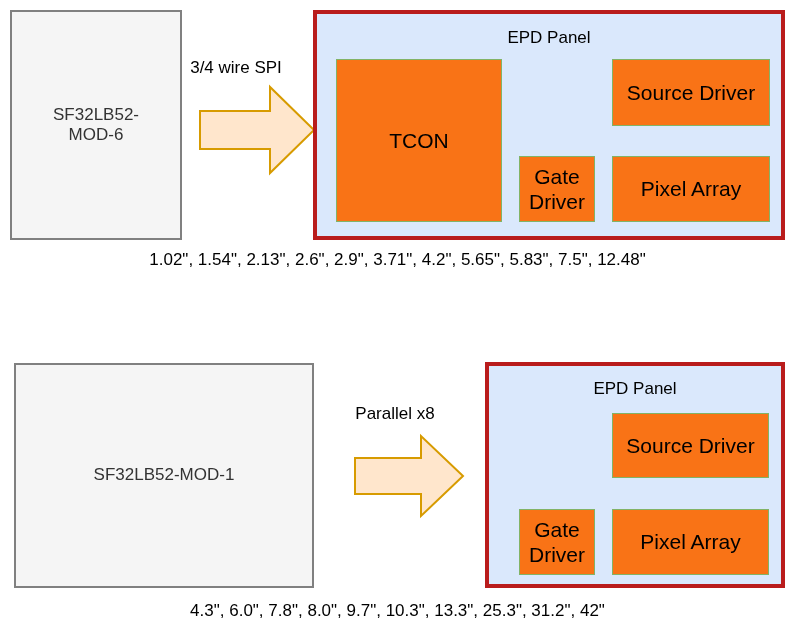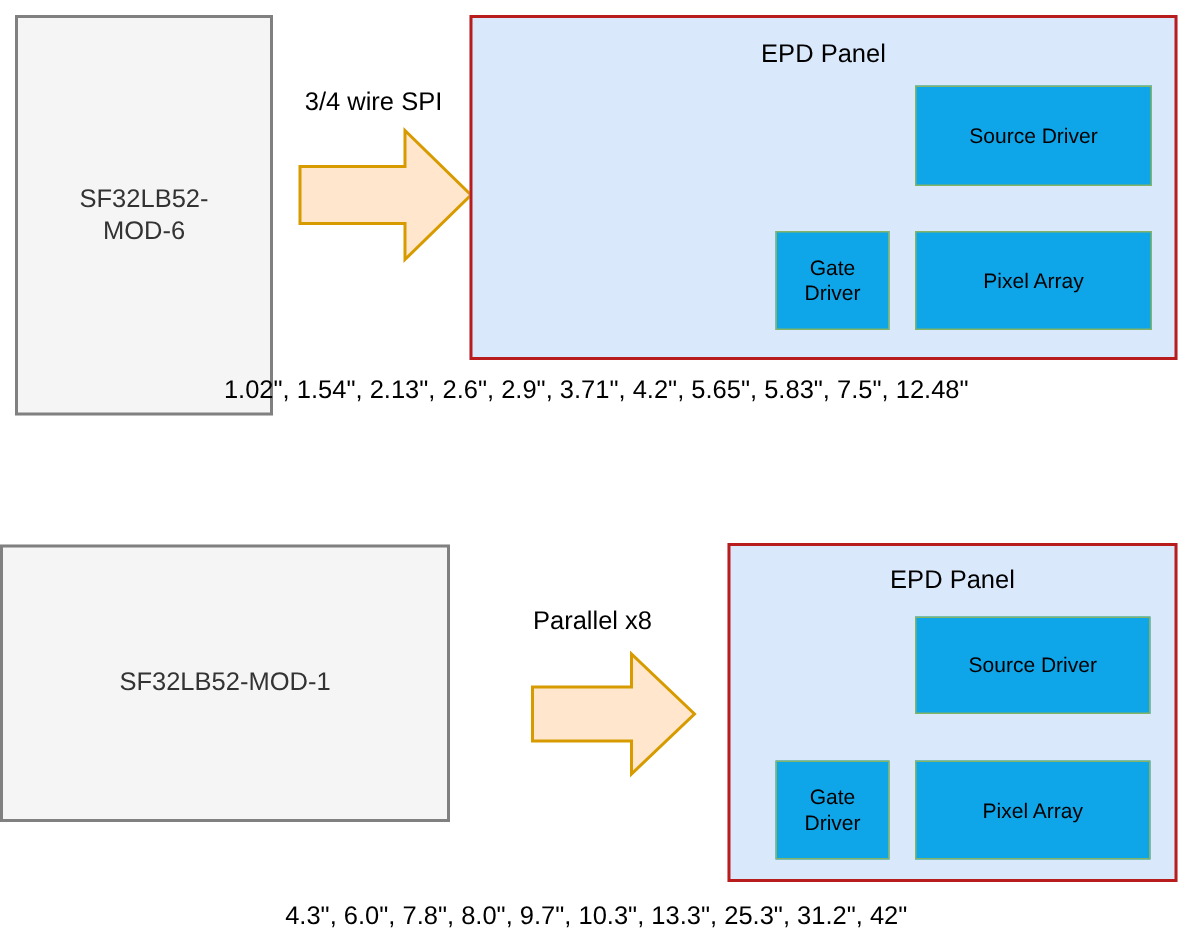--- a/index.html
+++ b/index.html
@@ -34,37 +34,37 @@
   .mcu-box {
     background: #f5f5f5;
     border: 2px solid #808080;
     font-size: 17px;
     color: #333333;
   }
 
   
   .panel-box {
     background: #dae8fc;
-    border: 2px solid #b91c1c;
+    border: 4px solid #b91c1c;
     display: block;
   }
   .panel-title {
     position: absolute;
     left: 0;
     right: 0;
     text-align: center;
     font-size: 17px;
     color: #000000;
   }
 
   
   .block-box {
-    background: #0ea5e9;
+    background: #f97316;
     border: 1px solid #82b366;
-    font-size: 14px;
+    font-size: 21px;
     color: #000000;
   }
 
   
   .caption {
     position: absolute;
     text-align: center;
     font-size: 17px;
     color: #000000;
     white-space: nowrap;
@@ -89,37 +89,40 @@
     stroke-linejoin: miter;
   }
 </style>
 </head>
 <body>
 
 <div id="canvas">
 
   <div>
 
-    <div class="box mcu-box" style="left:10px; top:10px; width:172px; height:267px;text-align:center;">
+    <div class="box mcu-box" style="left:10px; top:10px; width:172px; height:230px;text-align:center;">
       <div>
         <div>SF32LB52-</div>
         <div>MOD-6</div>
       </div>
     </div>
 
-    <div class="arrow-label" style="left:185px; top:58px; width:128px;">3/4 wire SPI</div>
+    <div class="arrow-label" style="left:172px; top:58px; width:128px;">3/4 wire SPI</div>
 
     <svg class="arrow-svg" style="left:198px; top:84px;" width="118" height="92" viewBox="0 0 118 92">
       <polygon class="arrow-shape" points="2,27 72,27 72,3 116,46 72,89 72,65 2,65"></polygon>
     </svg>
 
     <div class="box panel-box" style="left:313px; top:10px; width:472px; height:230px;">
 
       <div class="panel-title" style="top:14px;">EPD Panel</div>
 
+      <div class="box block-box" style="left:19px; top:45px; width:166px; height:163px;">
+        <span>TCON</span>
+      </div>
 
       <div class="box block-box" style="left:295px; top:45px; width:158px; height:67px;">
         <span>Source Driver</span>
       </div>
 
       <div class="box block-box" style="left:202px; top:142px; width:76px; height:66px;">
         <div>
           <div>Gate</div>
           <div>Driver</div>
         </div>
@@ -128,21 +131,21 @@
       <div class="box block-box" style="left:295px; top:142px; width:158px; height:66px;">
         <span>Pixel Array</span>
       </div>
     </div>
 
     <div class="caption" style="left:0px; top:250px; width:795px;">1.02", 1.54", 2.13", 2.6", 2.9", 3.71", 4.2", 5.65", 5.83", 7.5", 12.48"</div>
   </div>
 
   <div>
 
-    <div class="box mcu-box" style="left:0; top:363px; width:300px; height:185px;">
+    <div class="box mcu-box" style="left:14px; top:363px; width:300px; height:225px;">
       <span>SF32LB52-MOD-1</span>
     </div>
 
     <div class="arrow-label" style="left:320px; top:404px; width:150px;">Parallel x8</div>
 
     <svg class="arrow-svg" style="left:353px; top:433px;" width="112" height="86" viewBox="0 0 112 86">
       <polygon class="arrow-shape" points="2,25 68,25 68,3 110,43 68,83 68,61 2,61"></polygon>
     </svg>
 
     <div class="box panel-box" style="left:485px; top:362px; width:300px; height:226px;">

